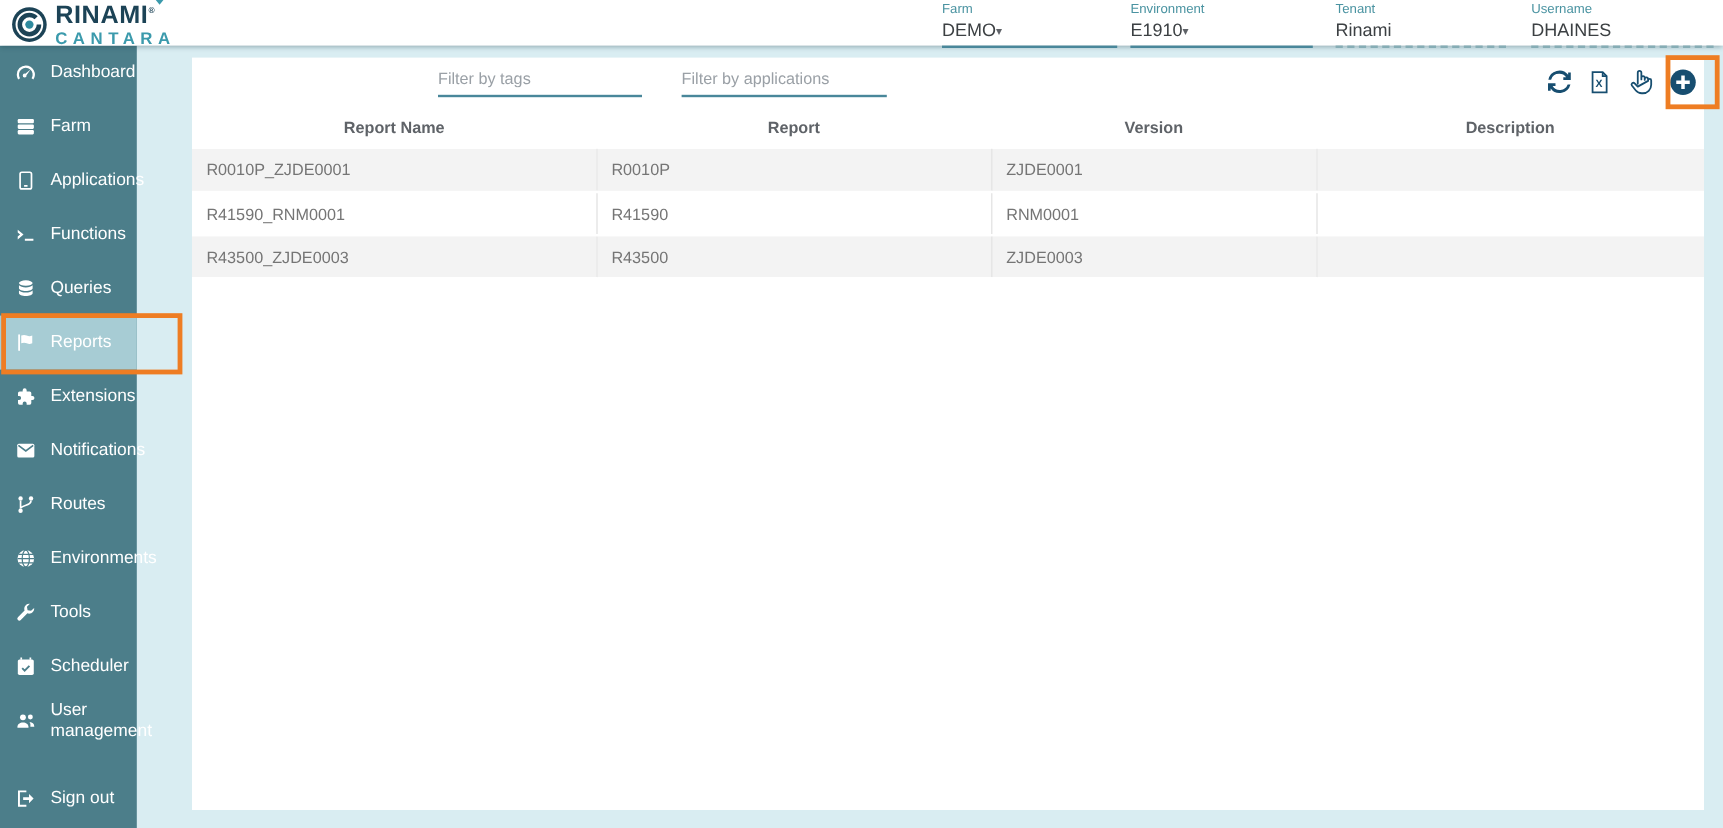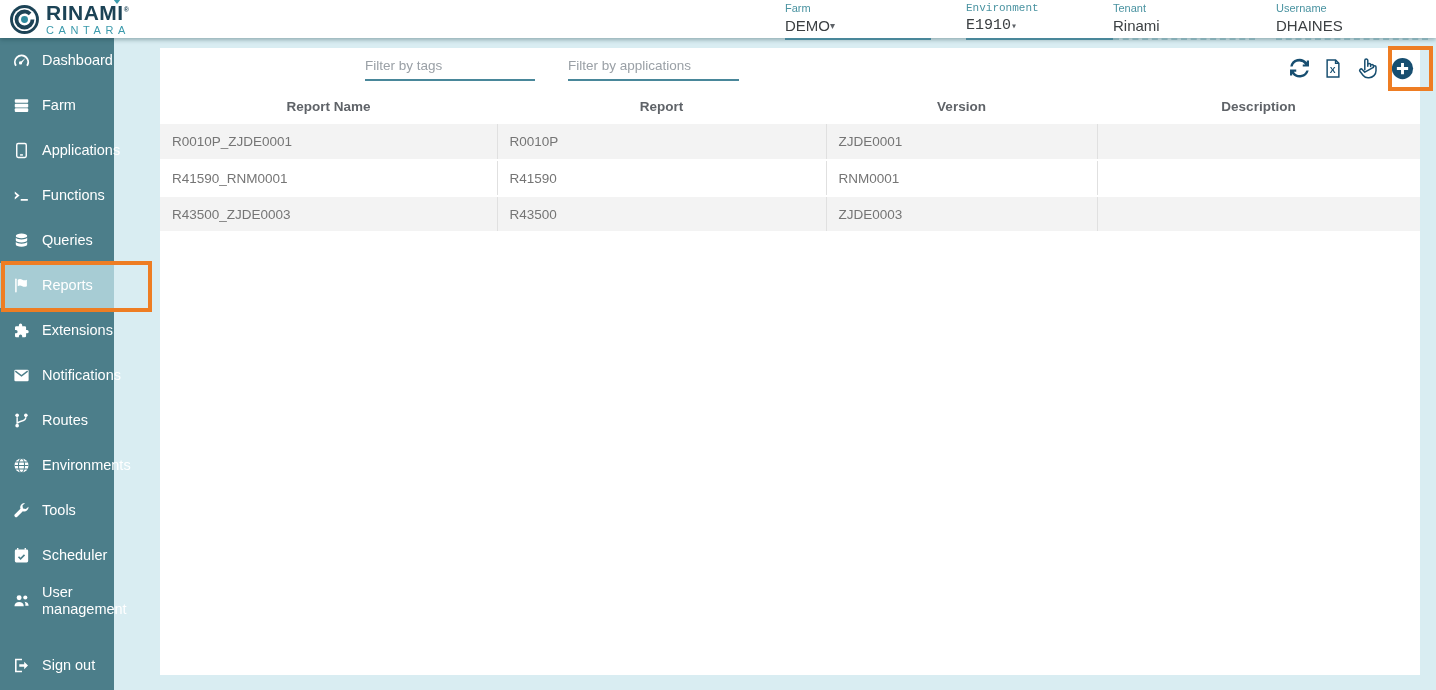--- a/index.html
+++ b/index.html
@@ -16,24 +16,24 @@
     background:#fff; z-index:2;
     box-shadow: 0 2px 4px rgba(20,60,70,.35);
   }
   .brand { position:absolute; left:8px; top:2px; display:flex; align-items:center; gap:5px; }
   .logo-mark svg { width:33px; height:33px; display:block; }
   .brand-text { line-height:1; }
   .brand-name { position:relative; font-size:21px; font-weight:bold; color:#1c4356; letter-spacing:.5px; }
   .brand-name sup { font-size:7px; color:#1c4356; }
   .i-tri { position:absolute; top:-3px; right:9px; width:0; height:0;
     border-left:4px solid transparent; border-right:4px solid transparent; border-top:5px solid #3b9aac; }
-  .brand-sub { font-size:11px; color:#3b9aac; font-weight:normal; letter-spacing:4.6px; margin-top:2px; }
+  .brand-sub { font-size:14px; color:#3b9aac; font-weight:bold; letter-spacing:4.6px; margin-top:2px; }
   .hfield { position:absolute; top:2px; }
   .hfield:nth-child(1) { left:785px;  width:146px; }
-  .hfield:nth-child(2) { left:966px;  width:152px;font-family:Liberation Mono, monospace; }
+  .hfield:nth-child(2) { left:942px;  width:152px; }
   .hfield:nth-child(3) { left:1113px; width:142px; }
   .hfield:nth-child(4) { left:1276px; width:152px; }
   .hfield .lbl { font-size:11px; color:#4a93a1; margin-bottom:1px; }
   .hfield .val {
     font-size:15px; color:#3c4043; padding:2px 2px 4px 0;
     border-bottom:2px solid #49879a;
     display:flex; justify-content:flex-start; align-items:center; cursor:pointer;
   }
   .hfield.text .val { border-bottom:2px dashed #86adb5; cursor:default; }
   .hfield .arrow { font-size:10px; color:#5f6368; padding-right:4px; }

